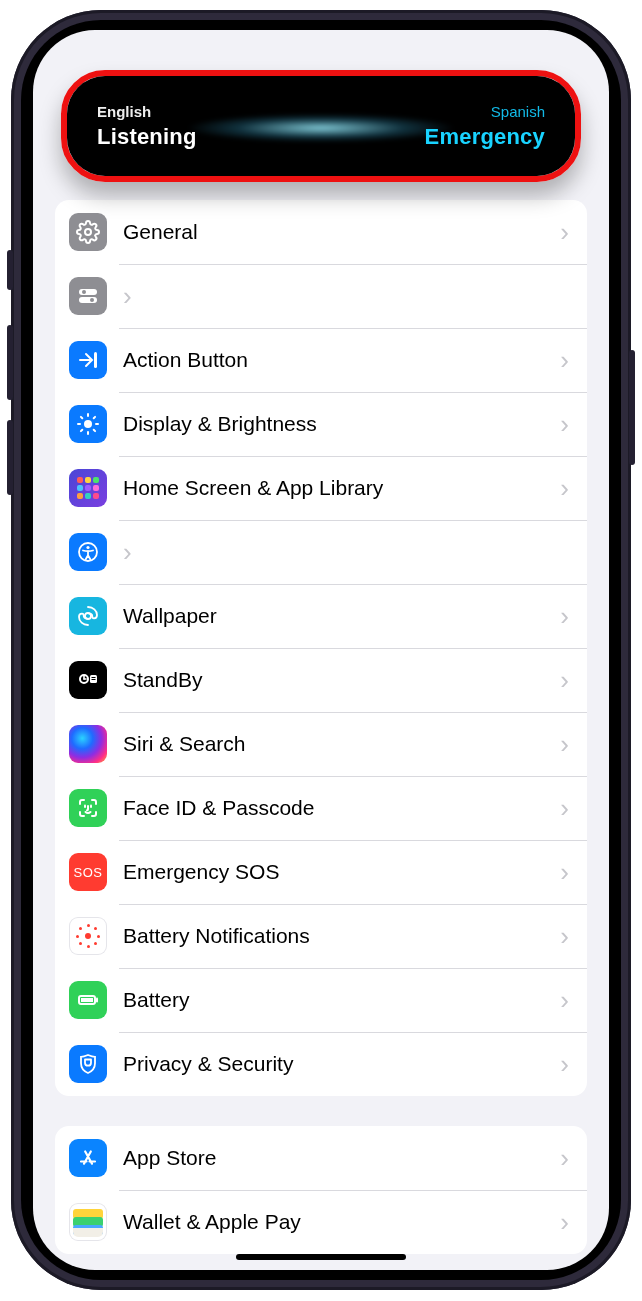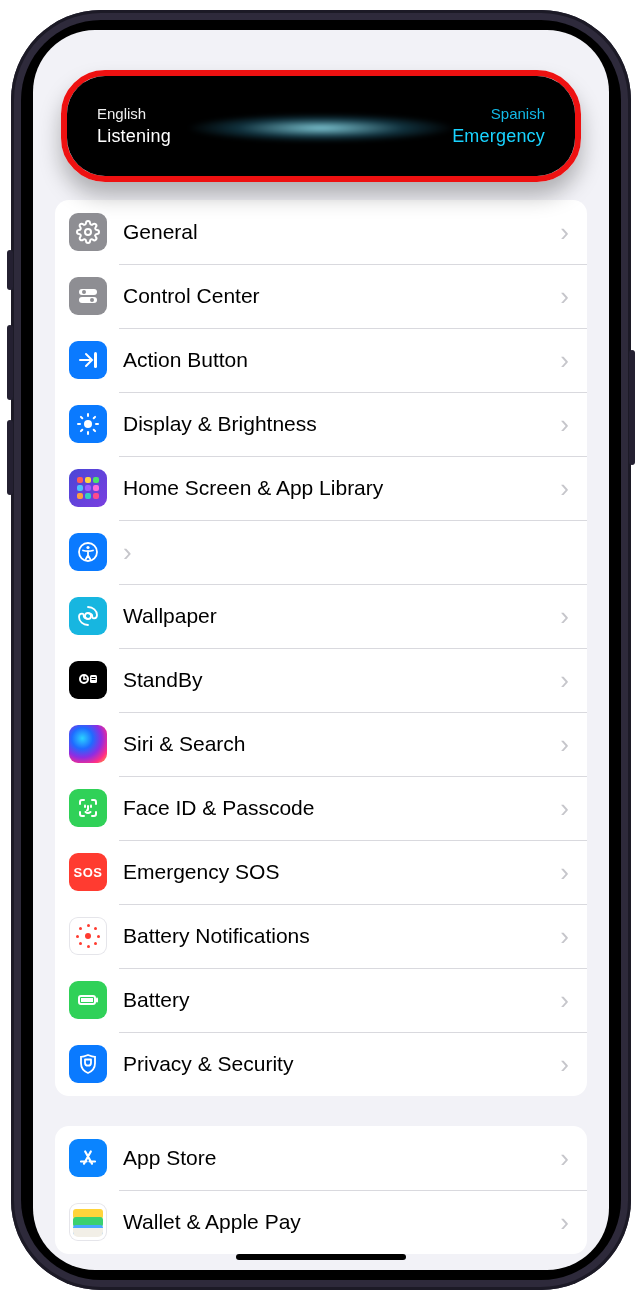--- a/index.html
+++ b/index.html
@@ -63,23 +63,23 @@
     top: 52%;
     height: 28px;
     transform: translateY(-50%);
     background: radial-gradient(ellipse at center, rgba(140,220,235,0.9) 0%, rgba(40,120,150,0.4) 45%, rgba(0,0,0,0) 72%);
     filter: blur(2px);
     pointer-events: none;
   }
   .trans-col { display: flex; flex-direction: column; gap: 4px; z-index: 1; }
   .trans-col.right { align-items: flex-end; text-align: center; }
   .trans-lang { font-size: 15px; font-weight: 400; }
-  .trans-lang.en { color: #eee; }
+  .trans-lang.en { color: #eee; font-weight: bold; }
   .trans-lang.es { color: #12b9e6; }
-  .trans-status { font-size: 18px; font-weight: 400; letter-spacing: 0.2px; }
+  .trans-status { font-size: 22px; font-weight: 700; letter-spacing: 0.2px; }
   .trans-status.en { color: #fff; }
   .trans-status.es { color: #19d3ff; }
 
   
   .group {
     background: #fff;
     margin: 0 22px 30px;
     border-radius: 14px;
     overflow: hidden;
   }
@@ -126,21 +126,21 @@
   .ico.general { background: #8e8e93; }
   .ico.control-center { background: #8e8e93; }
   .ico.action-button { background: #0a7aff; }
   .ico.display { background: #0a7aff; }
   .ico.home-screen { background: linear-gradient(135deg,#4a46d6,#7a3fe0); }
   .ico.accessibility { background: #0a7aff; }
   .ico.wallpaper { background: #17b6e0; }
   .ico.standby { background: #000; }
   .ico.siri { background: radial-gradient(circle at 35% 35%, #2ad3ff 0%, #1f6bff 30%, #8e2de2 55%, #ff2d88 78%, #ffb02d 100%); }
   .ico.faceid { background: #30d158; }
-  .ico.sos { background: #ff3b30; font-weight: 700; font-size: 13px; letter-spacing: 0.5px; text-align: center; }
+  .ico.sos { background: #ff3b30; font-weight: 400; font-size: 13px; letter-spacing: 0.5px; text-align: center; }
   .ico.exposure { background: #fff; box-shadow: inset 0 0 0 1px #e5e5ea; }
   .ico.battery { background: #30d158; }
   .ico.privacy { background: #0a7aff; }
   .ico.app-store { background: #0a84ff; }
   .ico.wallet { background: #fff; box-shadow: inset 0 0 0 1px #e5e5ea; border-radius: 9px; padding: 3px; }
 
   
   .grid3 { display: grid; grid-template-columns: repeat(3,6px); grid-auto-rows: 6px; gap: 2px; }
   .grid3 span { width: 6px; height: 6px; border-radius: 2px; }
   .grid3 span:nth-child(1){background:#ff5b5b;} .grid3 span:nth-child(2){background:#ffd23f;}
@@ -212,21 +212,20 @@
 
         <div class="row">
           <span class="ico control-center">
             <svg viewBox="0 0 24 24" fill="#fff">
                 <rect x="3" y="5" width="18" height="6" rx="3"></rect>
                 <rect x="3" y="13" width="18" height="6" rx="3"></rect>
                 <circle cx="8" cy="8" r="2" fill="#8e8e93"></circle>
                 <circle cx="16" cy="16" r="2" fill="#8e8e93"></circle>
               </svg>
           </span>
-          <span class="label">Control Center</span>
           <span class="chev">›</span>
         </div>
 
         <div class="row">
           <span class="ico action-button">
             <svg viewBox="0 0 24 24" fill="none" stroke="#fff" stroke-width="2" stroke-linecap="round">
                 <path d="M4 12h10"></path>
                 <path d="M10 6l6 6-6 6"></path>
                 <rect x="18" y="4" width="3" height="16" rx="1.5" fill="#fff" stroke="none"></rect>
               </svg>

